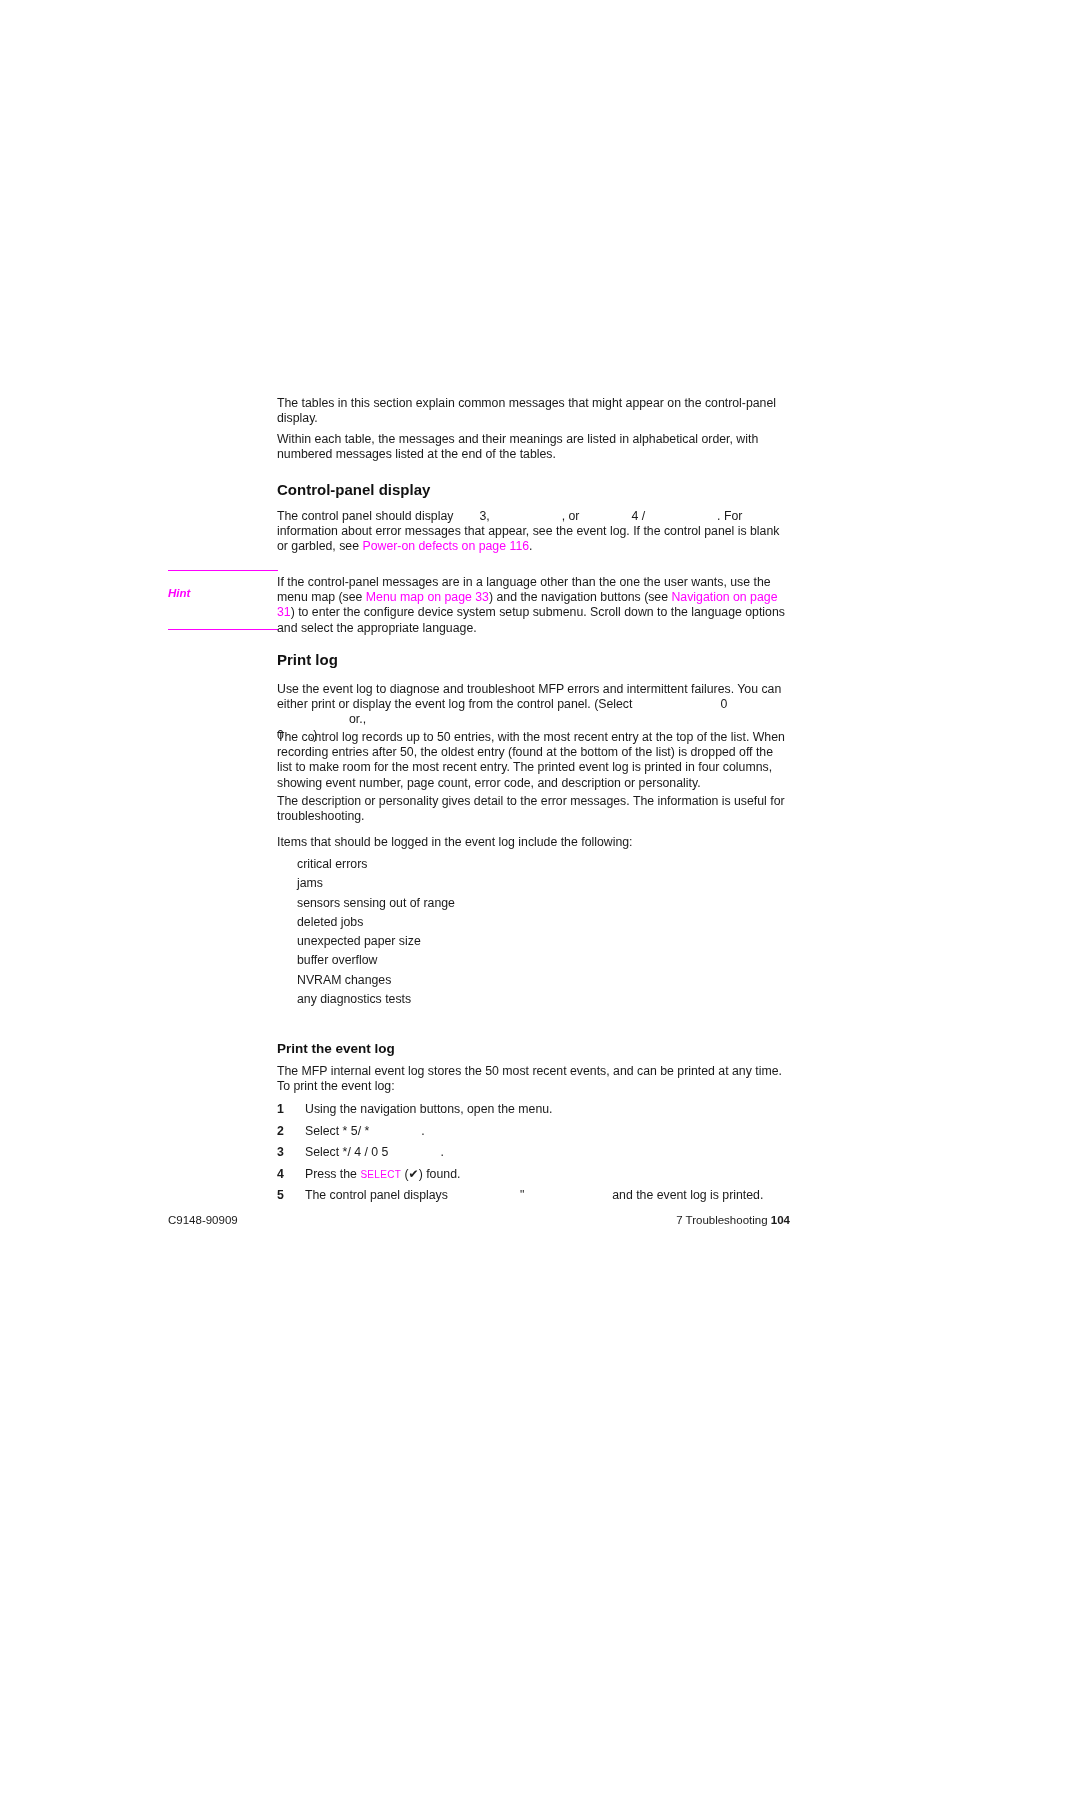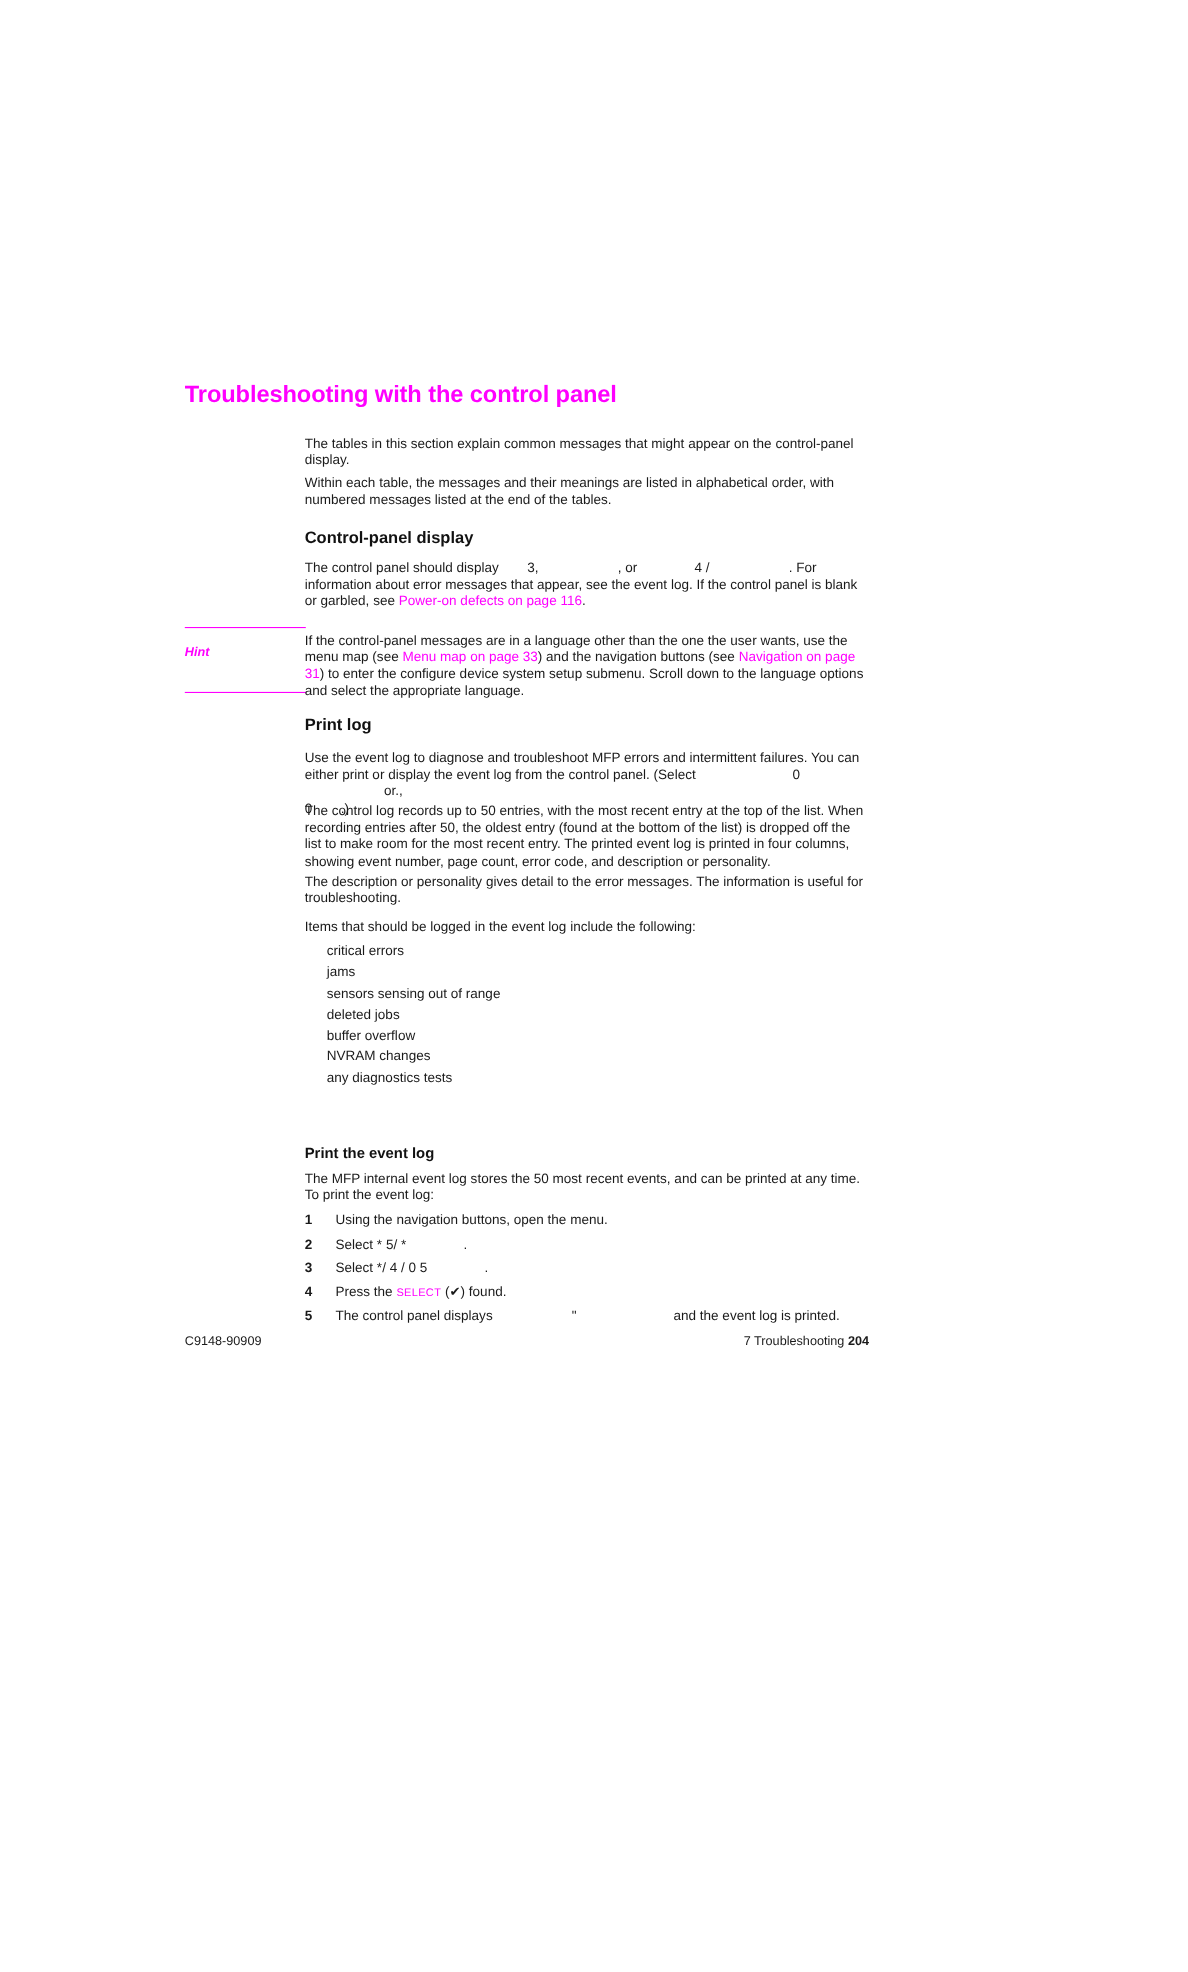--- a/index.html
+++ b/index.html
@@ -119,21 +119,20 @@
     color: #1a1a1a;
     white-space: nowrap;
   }
   .footer-right b { font-weight: bold; }
 </style>
 </head>
 <body>
 
 <div class="page">
 
-  <div class="blk h1 col-label" style="top:347px; left:168px; width:700px;">Troubleshooting with the control panel</div>
 
   <div class="blk p col-body" style="top:396px;">The tables in this section explain common messages that might appear on the control-panel display.</div>
 
   <div class="blk p col-body" style="top:432px;">Within each table, the messages and their meanings are listed in alphabetical order, with numbered messages listed at the end of the tables.</div>
 
   <div class="blk h2 col-body" style="top:481px;">Control-panel display</div>
 
   <div class="blk p col-body" style="top:509px;">
     <span>The control panel should display</span><span class="gap g-sm"></span><span>3</span><span>,</span><span class="gap g-lg"></span><span>, or</span><span class="gap g-md"></span><span>4 /</span><span class="gap g-lg"></span><span>. For information about error messages that appear, see the event log. If the control panel is blank or garbled, see</span>
     <span class="xref">Power-on defects</span>
@@ -164,20 +163,21 @@
 
   <div class="blk p col-body" style="top:794px;">The description or personality gives detail to the error messages. The information is useful for troubleshooting.</div>
 
   <div class="blk p col-body" style="top:835px;">Items that should be logged in the event log include the following:</div>
 
   <div class="blk bullets col-body" style="top:855px;">
     <div class="li">critical errors</div>
     <div class="li">jams</div>
     <div class="li">sensors sensing out of range</div>
     <div class="li">deleted jobs</div>
+    <div class="li">unexpected paper size</div>
     <div class="li">buffer overflow</div>
     <div class="li">NVRAM changes</div>
     <div class="li">any diagnostics tests</div>
   </div>
 
   <div class="blk h3 col-body" style="top:1041px;">Print the event log</div>
 
   <div class="blk p col-body" style="top:1064px;">The MFP internal event log stores the 50 most recent events, and can be printed at any time. To print the event log:</div>
 
   <div class="blk steps col-body" style="top:1099px;">
@@ -210,16 +210,16 @@
     <div class="step">
       <span class="num">5</span>
       <span>The control panel displays</span><span class="gap g-lg"></span><span>"</span><span class="gap g-xl"></span><span>and the event log is printed.</span>
     </div>
 
   </div>
 
   <div class="footer-left">C9148-90909</div>
   <div class="footer-right">
     <span>7 Troubleshooting</span>
-    <b>204</b>
+    <b>104</b>
   </div>
 
 </div>
 
 </body></html>

